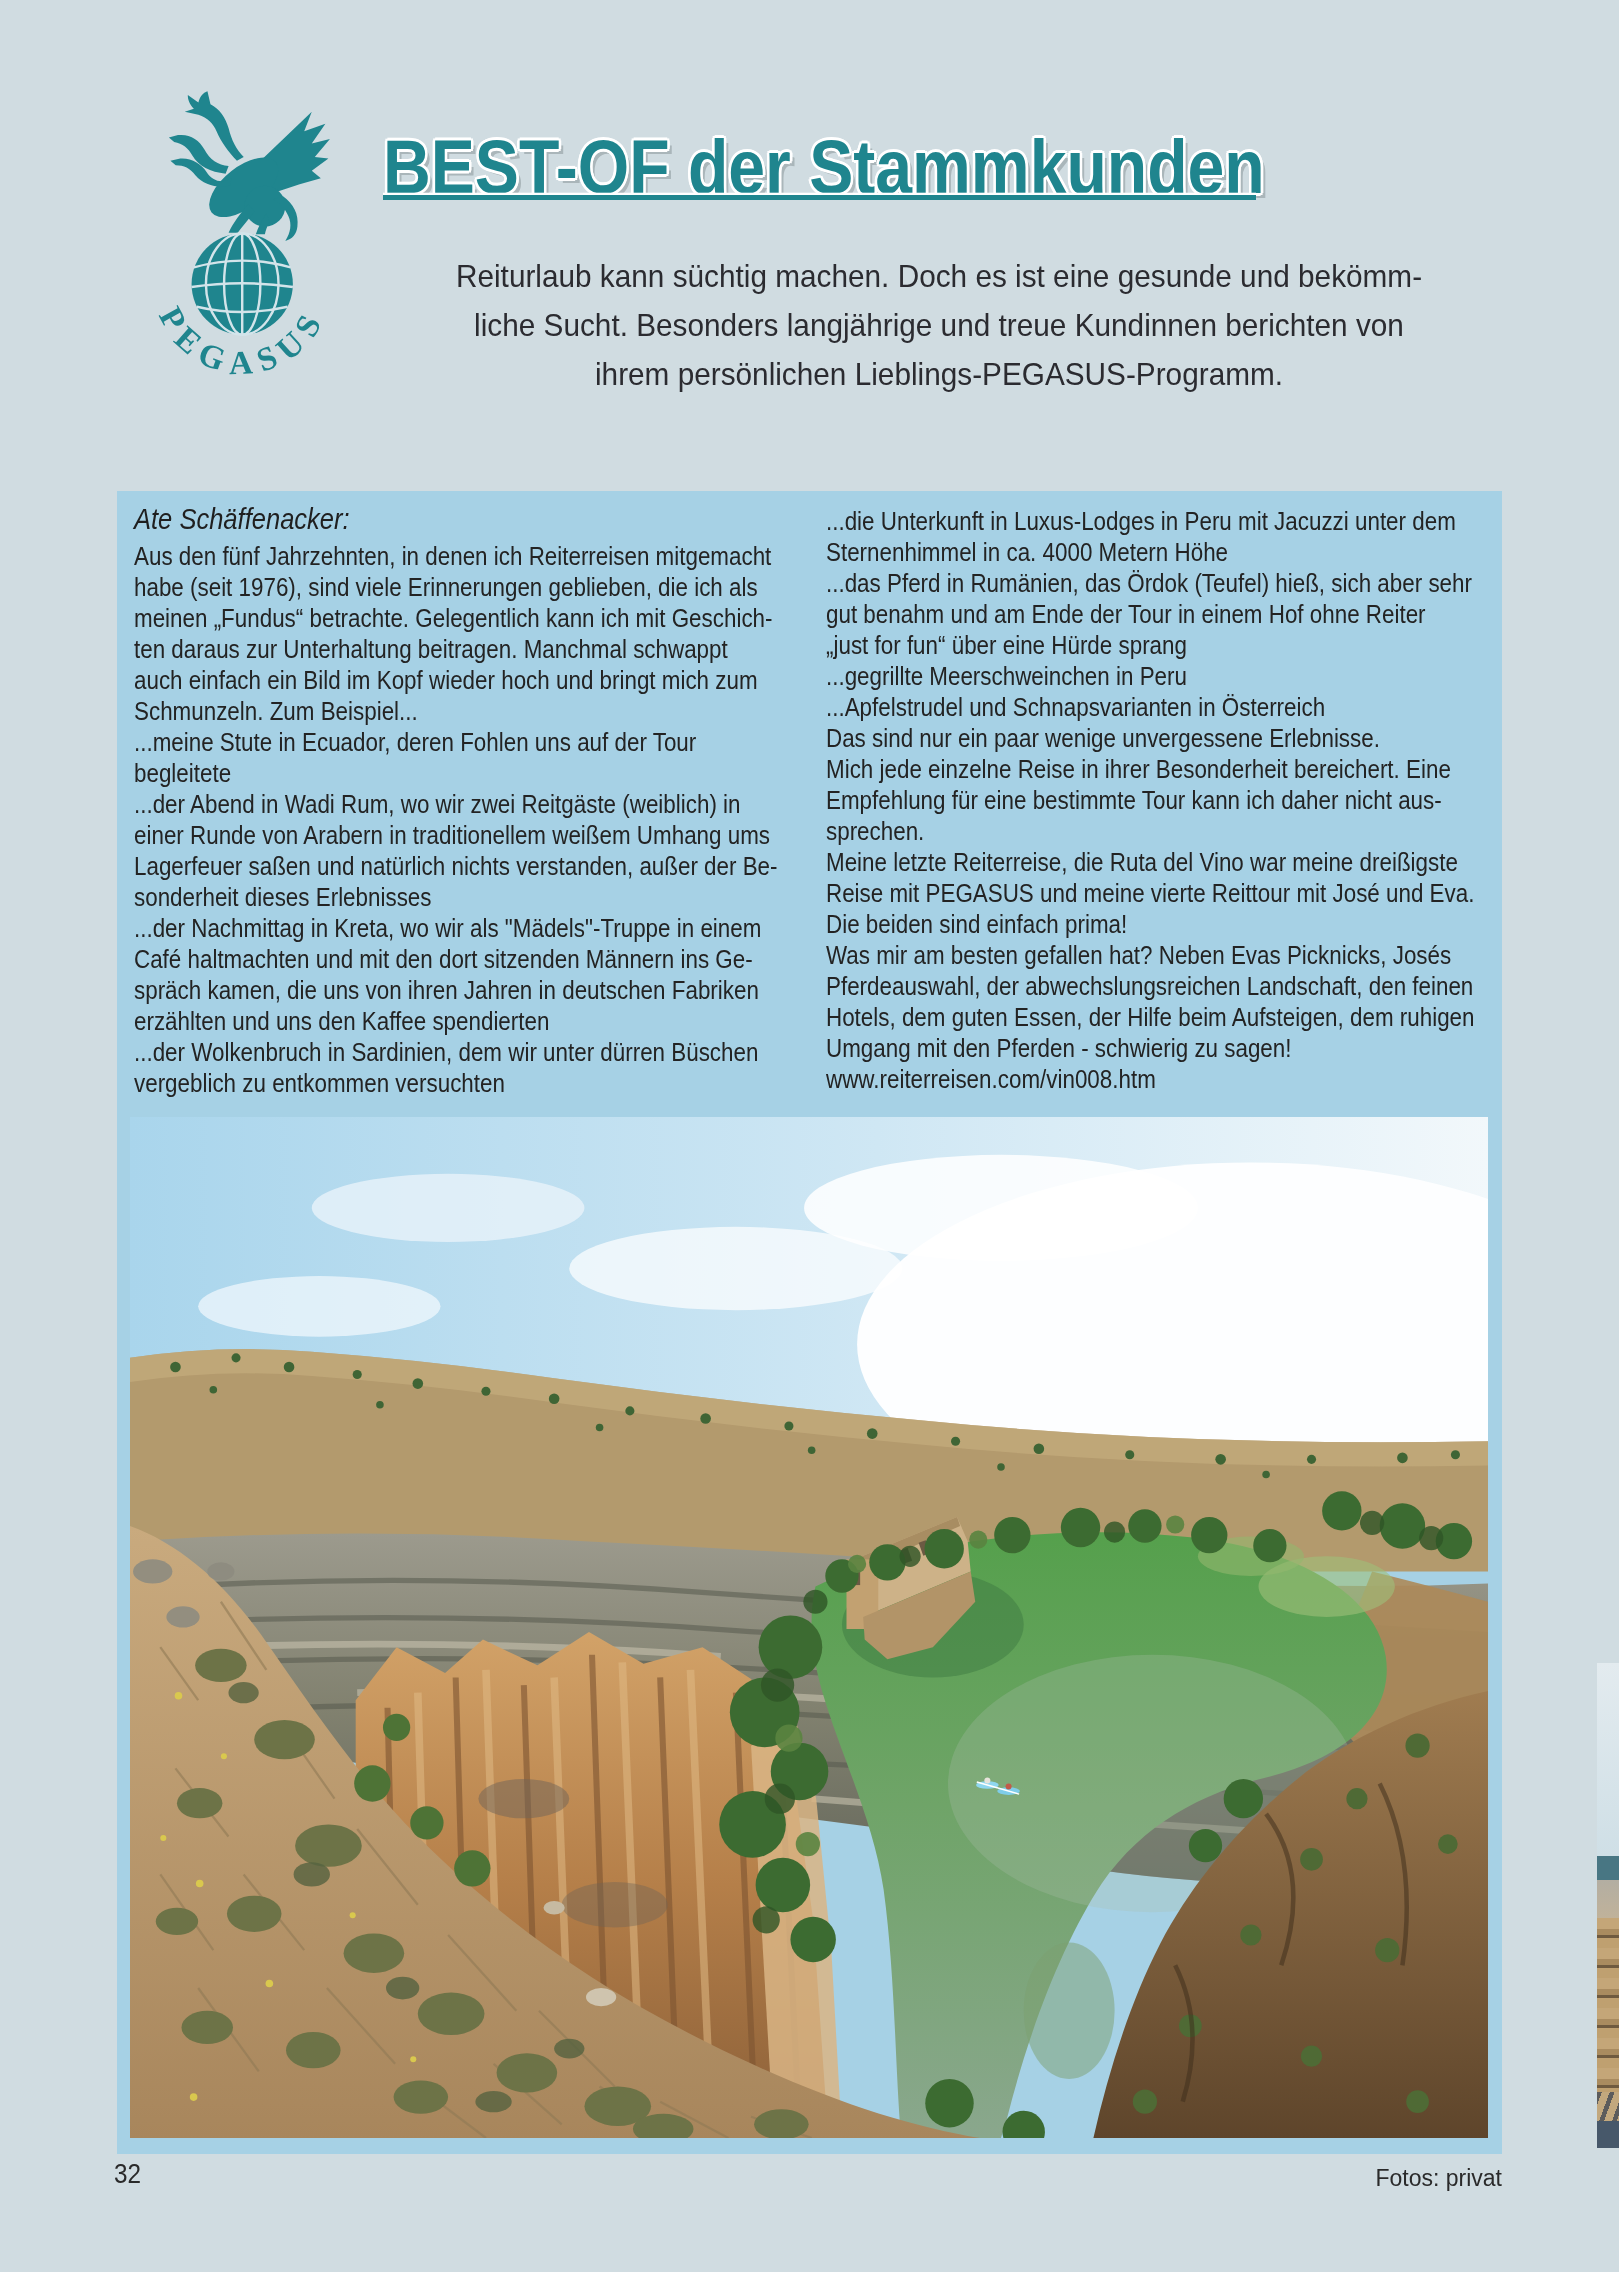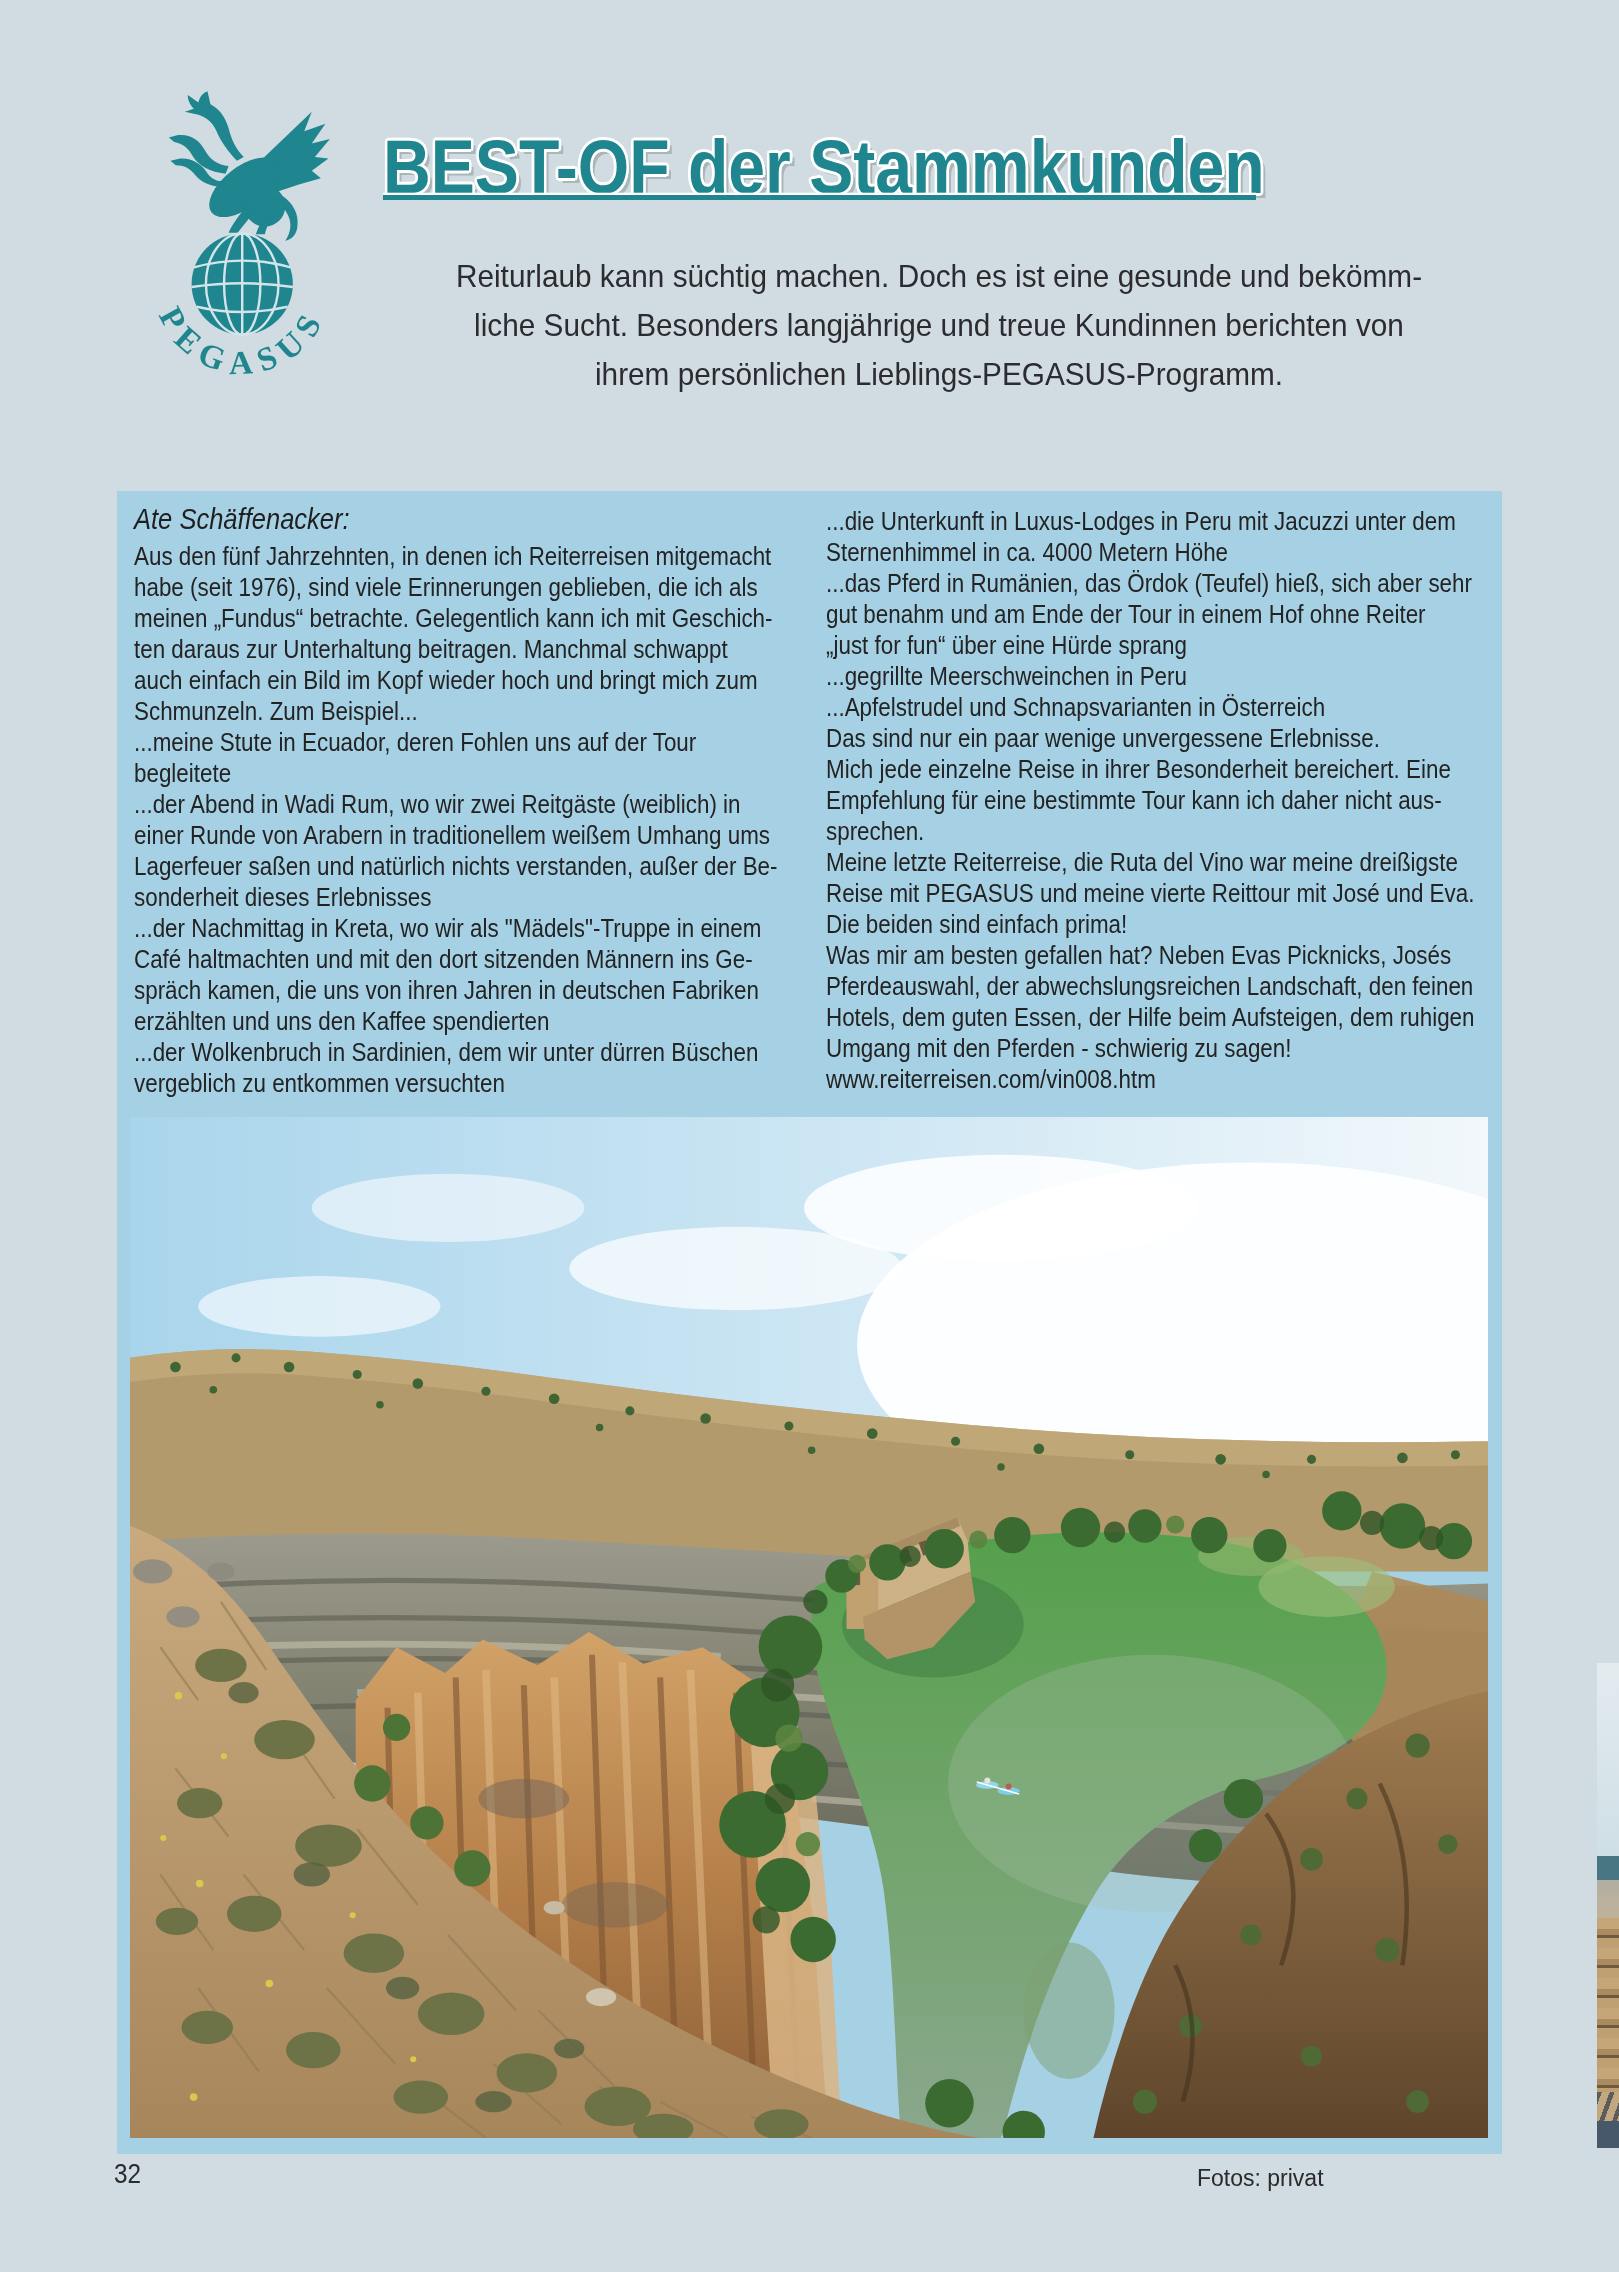--- a/index.html
+++ b/index.html
@@ -45,21 +45,21 @@
   #col-right{left:826px;top:506px;width:805px;}
   
   #photo{left:130px;top:1117px;width:1358px;height:1021px;}
   #photo svg{display:block;width:100%;height:100%;}
   
   #sliver{left:1597px;top:1663px;width:23px;height:485px;}
   #sliver .b{width:23px;}
   
   #page-number{left:114px;top:2159px;font-size:27px;color:#2a2a2a;
     transform:scaleX(0.9);transform-origin:left top;}
-  #photo-credit{left:1197px;top:2165px;width:305px;text-align:left;
+  #photo-credit{left:1197px;top:2165px;width:305px;text-align:right;
     font-size:23px;color:#2a2a2a;}
   
   #logo{left:150px;top:89px;width:189px;height:311px;}
 </style>
 </head>
 <body>
 
 <div class="abs" id="logo">
   <svg viewBox="0 0 250 410">
     <g fill="#1f858e">

